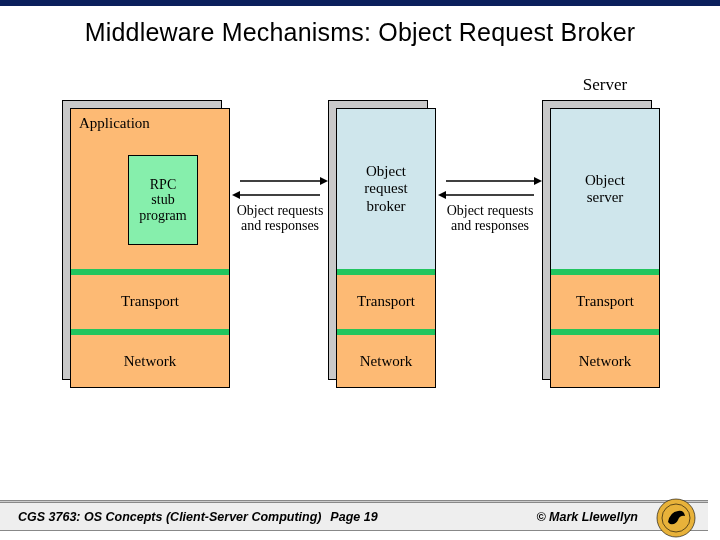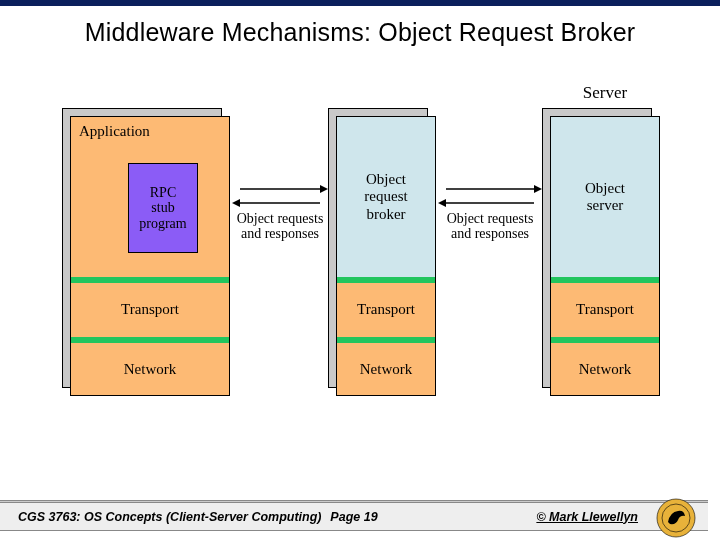--- a/index.html
+++ b/index.html
@@ -13,21 +13,21 @@
     overflow: hidden;
   }
   .topbar {
     width: 100%;
     height: 6px;
     background: #0b1f5c;
   }
   .title {
     font-size: 25px;
     text-align: center;
-    margin: 12px 0 36px 0;
+    margin: 12px 0 28px 0;
     font-weight: 400;
     letter-spacing: 0.2px;
   }
   .stage {
     position: relative;
     width: 100%;
     height: 380px;
   }
   .stack-shadow {
     position: absolute;
@@ -53,21 +53,21 @@
   .cell.first { border-top: none; }
   .hilite { background: #cfe6ec; }
   .stack-title {
     position: absolute;
     font-family: "Times New Roman", Times, serif;
     font-size: 17px;
     text-align: center;
   }
   .rpc-box {
     position: absolute;
-    background: #8b5cf6;
+    background: #86efac;
     border: 1px solid #000;
     font-family: "Times New Roman", Times, serif;
     font-size: 14px;
     text-align: center;
     display: flex;
     align-items: center;
     justify-content: center;
     line-height: 1.1;
   }
   .arrows {
@@ -101,21 +101,21 @@
     display: flex;
     align-items: center;
     font-size: 12.5px;
     font-weight: bold;
     font-style: italic;
     font-family: Arial, Helvetica, sans-serif;
     position: relative;
   }
   .footbar .left { position: absolute; left: 18px; }
   .footbar .center { width: 100%; text-align: center; }
-  .footbar .right { position: absolute; right: 70px; text-decoration: underline; }
+  .footbar .right { position: absolute; right: 70px; }
   .logo {
     position: absolute;
     right: 12px;
     bottom: 2px;
     width: 40px;
     height: 40px;
   }
 </style>
 </head>
 <body>

